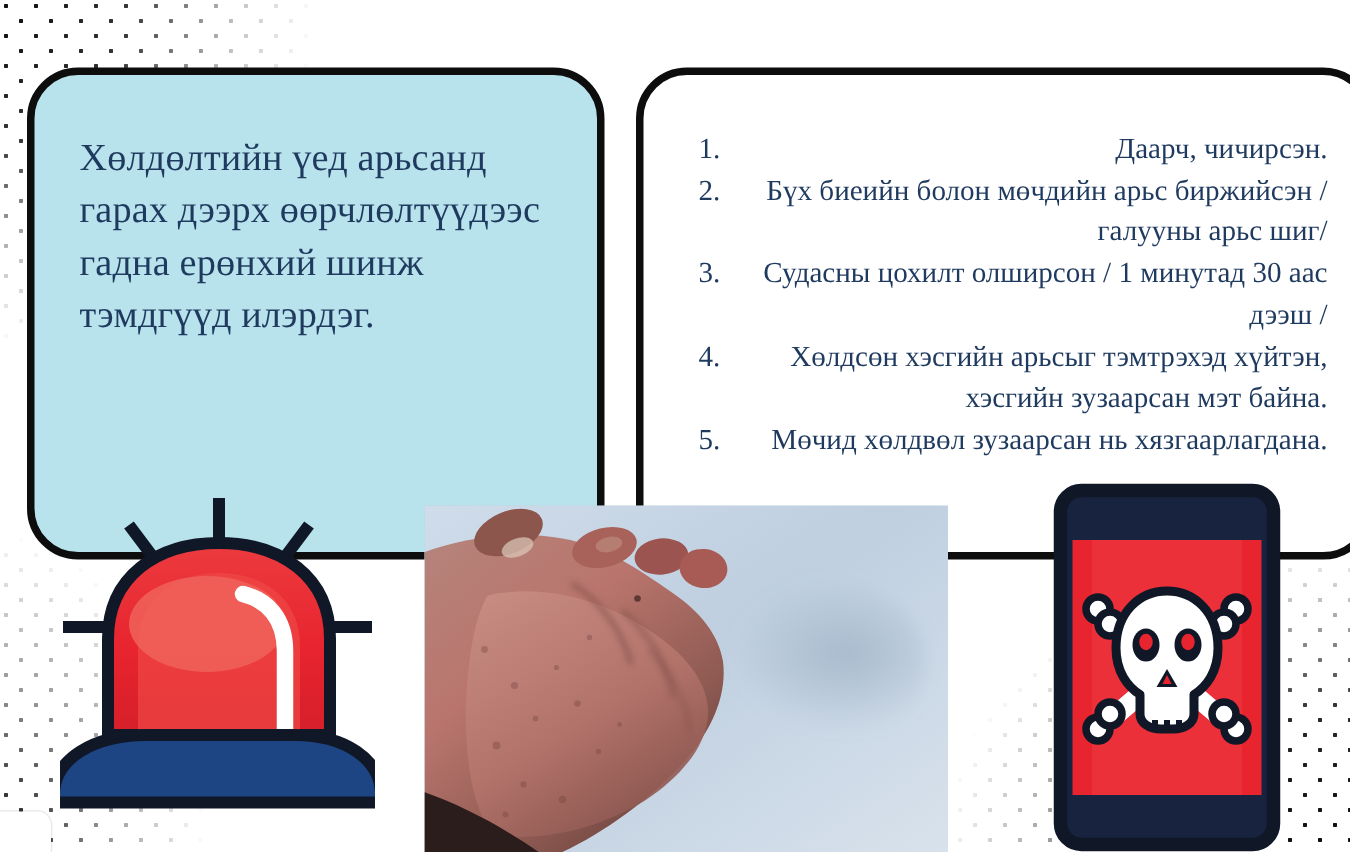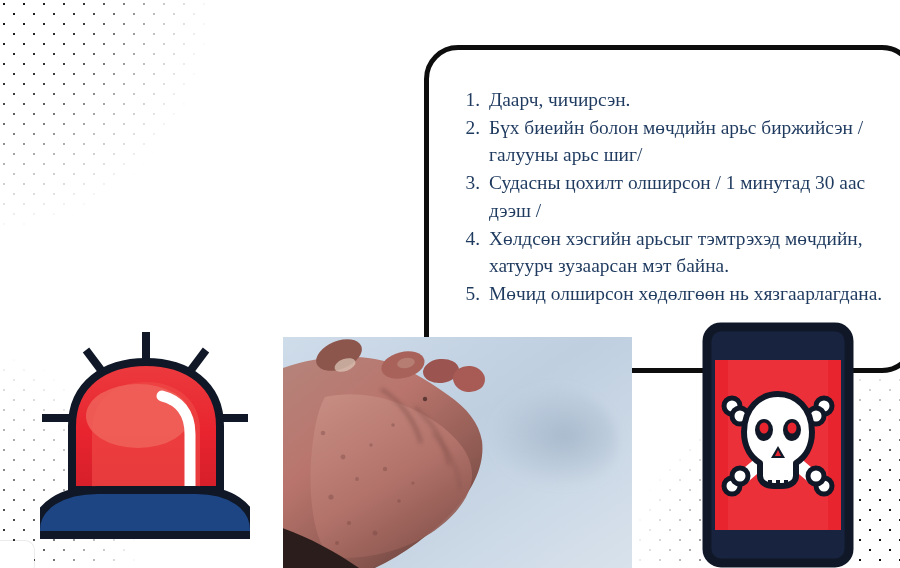--- a/index.html
+++ b/index.html
@@ -78,20 +78,21 @@
     margin: 0;
     padding: 36px 26px 0 56px;
     color: #1f3a5f;
     font-size: 19.4px;
     line-height: 1.40;
     list-style-position: outside;
   }
   ol.signs li {
     padding-left: 4px;
     margin-bottom: 1px;
+    text-align: right;
   }
 
   
   #siren {
     position: absolute;
     left: 40px; top: 330px;
     width: 210px; height: 215px;
   }
   #phone {
     position: absolute;
@@ -128,28 +129,31 @@
 </style>
 </head>
 <body>
 
 <div id="slide">
 
   <div class="dots dots-tl"></div>
   <div class="dots dots-bl"></div>
   <div class="dots dots-br"></div>
 
+  <div class="bubble" id="bubble-left">
+    <div class="bubble-text">Хөлдөлтийн үед арьсанд гарах дээрх өөрчлөлтүүдээс гадна ерөнхий шинж тэмдгүүд илэрдэг.</div>
+  </div>
 
   <div class="bubble" id="bubble-right">
     <ol class="signs" id="signs-list">
         <li>Даарч, чичирсэн.</li>
         <li>Бүх биеийн болон мөчдийн арьс биржийсэн / галууны арьс шиг/</li>
         <li>Судасны цохилт олширсон / 1 минутад 30 аас дээш /</li>
-        <li>Хөлдсөн хэсгийн арьсыг тэмтрэхэд мөчдийн, хатуурч зузаарсан мэт байна.</li>
-        <li>Мөчид олширсон хөдөлгөөн нь хязгаарлагдана.</li>
+        <li>Хөлдсөн хэсгийн арьсыг тэмтрэхэд хүйтэн, хэсгийн зузаарсан мэт байна.</li>
+        <li>Мөчид хөлдвөл зузаарсан нь хязгаарлагдана.</li>
       </ol>
   </div>
 
   <div id="photo">
     <svg viewBox="0 0 349 231" preserveAspectRatio="none" aria-hidden="true">
       <defs>
         <linearGradient id="skyg" x1="0" y1="0" x2="1" y2="1">
           <stop offset="0%" stop-color="#cfdcea"></stop>
           <stop offset="45%" stop-color="#bfcfe0"></stop>
           <stop offset="100%" stop-color="#d8e2ec"></stop>

